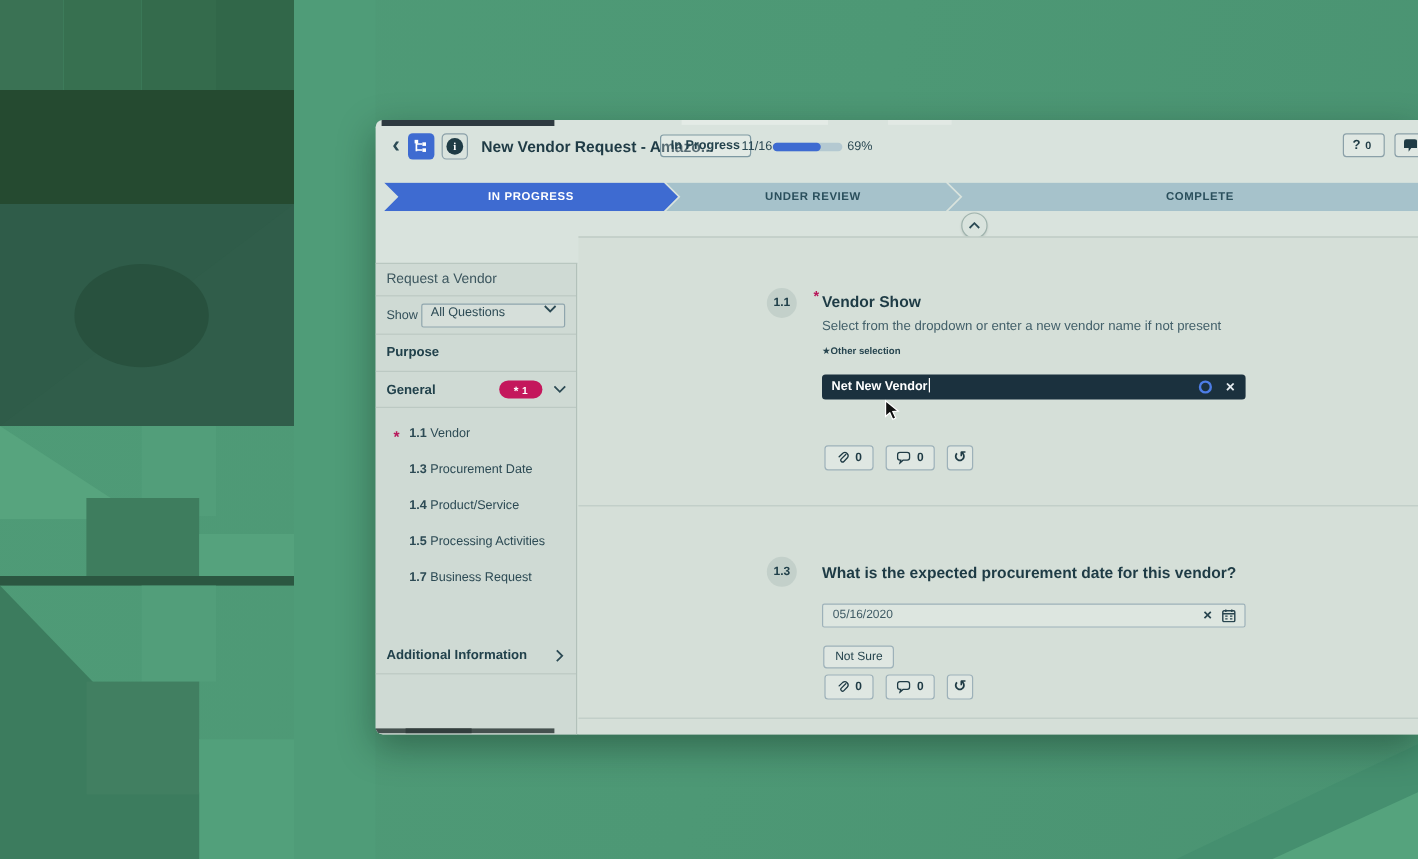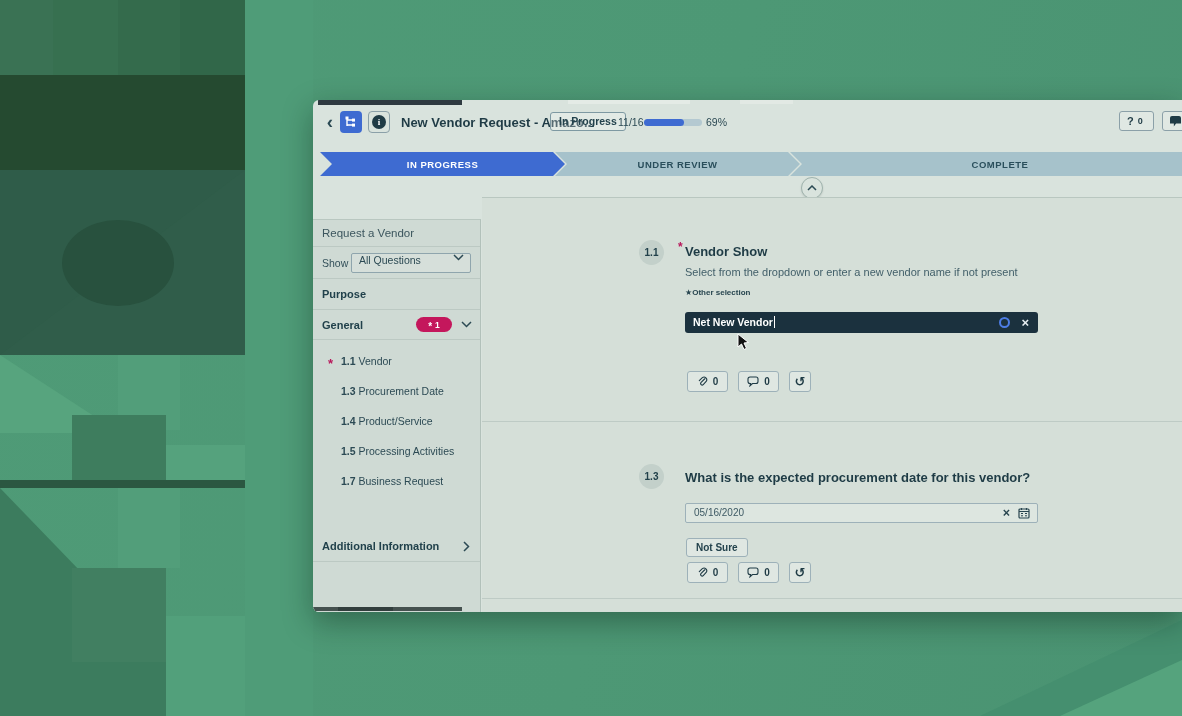--- a/index.html
+++ b/index.html
@@ -153,21 +153,21 @@
   .main-divider { position:absolute; left:0; right:0; border-top:1px solid #becbc5; }
   .div1 { top:223px; } .div2 { top:400px; }
   .q2-title { position:absolute; left:203px; top:272px; font-size:13px; font-weight:bold; color:#1e3b45; }
   .date-input { position:absolute; left:203px; top:305px; width:353px; height:20px;
                 border:1px solid #9db1b9; border-radius:2px; background:#dde6e0;
                 font-size:10px; color:#3e5a64; line-height:18px; padding-left:8px; }
   .date-x { position:absolute; right:27px; top:0; font-size:12.5px; font-weight:bold; color:#28454f; line-height:18px; }
   .cal-icon { position:absolute; right:7px; top:3px; }
   .notsure-btn { position:absolute; left:204px; top:340px; height:19px; padding:0 9px;
                  border:1px solid #9db1b9; border-radius:3px; background:rgba(255,255,255,.25);
-                 font-size:10px; font-weight:bold; color:#24434d; line-height:17px; }
+                 font-size:10px; font-weight:normal; color:#24434d; line-height:17px; }
 </style>
 </head>
 <body>
 
 <div class="screen">
 
   <div>
     <div class="shape sq1"></div>
       <div class="shape sq2"></div>
       <div class="shape sq3"></div>

